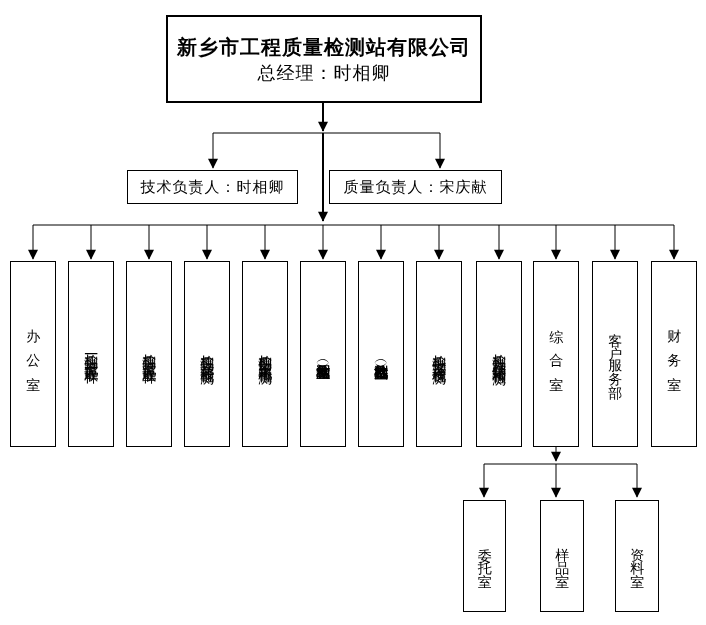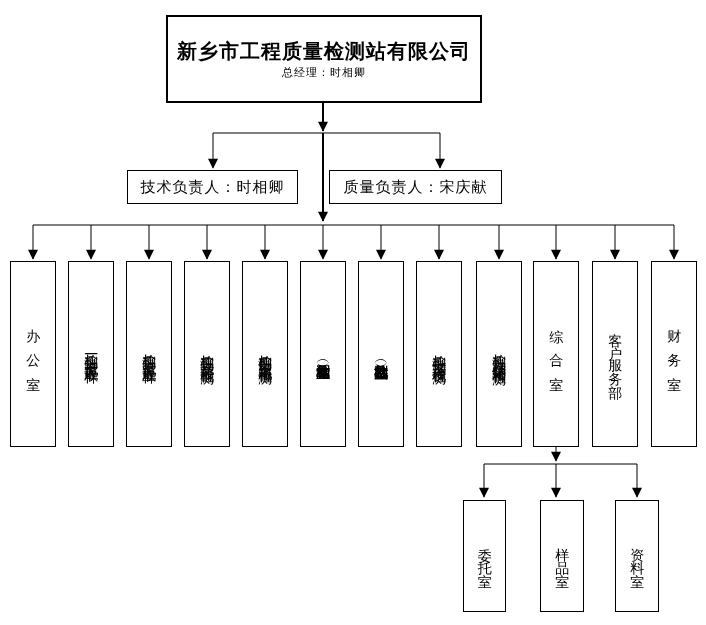--- a/index.html
+++ b/index.html
@@ -21,21 +21,21 @@
     align-items:center;
     justify-content:center;
     text-align:center;
   }
   .root{
     left:166px;top:15px;width:316px;height:88px;
     border-width:2px;
     flex-direction:column;
   }
   .root-title{font-size:20px;font-weight:bold;letter-spacing:1px;white-space:nowrap;}
-  .root-subtitle{font-size:11px;letter-spacing:1px;white-space:nowrap;}
+  .root-subtitle{font-size:18px;letter-spacing:1px;white-space:nowrap;}
   .mgr{top:170px;height:34px;font-size:15px;letter-spacing:1px;white-space:nowrap;font-family:Liberation Serif, serif;}
   .mgr1{left:127px;width:171px;}
   .mgr2{left:329px;width:173px;}
   .dept{top:261px;height:186px;width:46px;}
   .sub{top:500px;height:112px;}
   .vtext{
     writing-mode:vertical-rl;
     text-orientation:mixed;
     font-size:14px;
     line-height:1.1;

